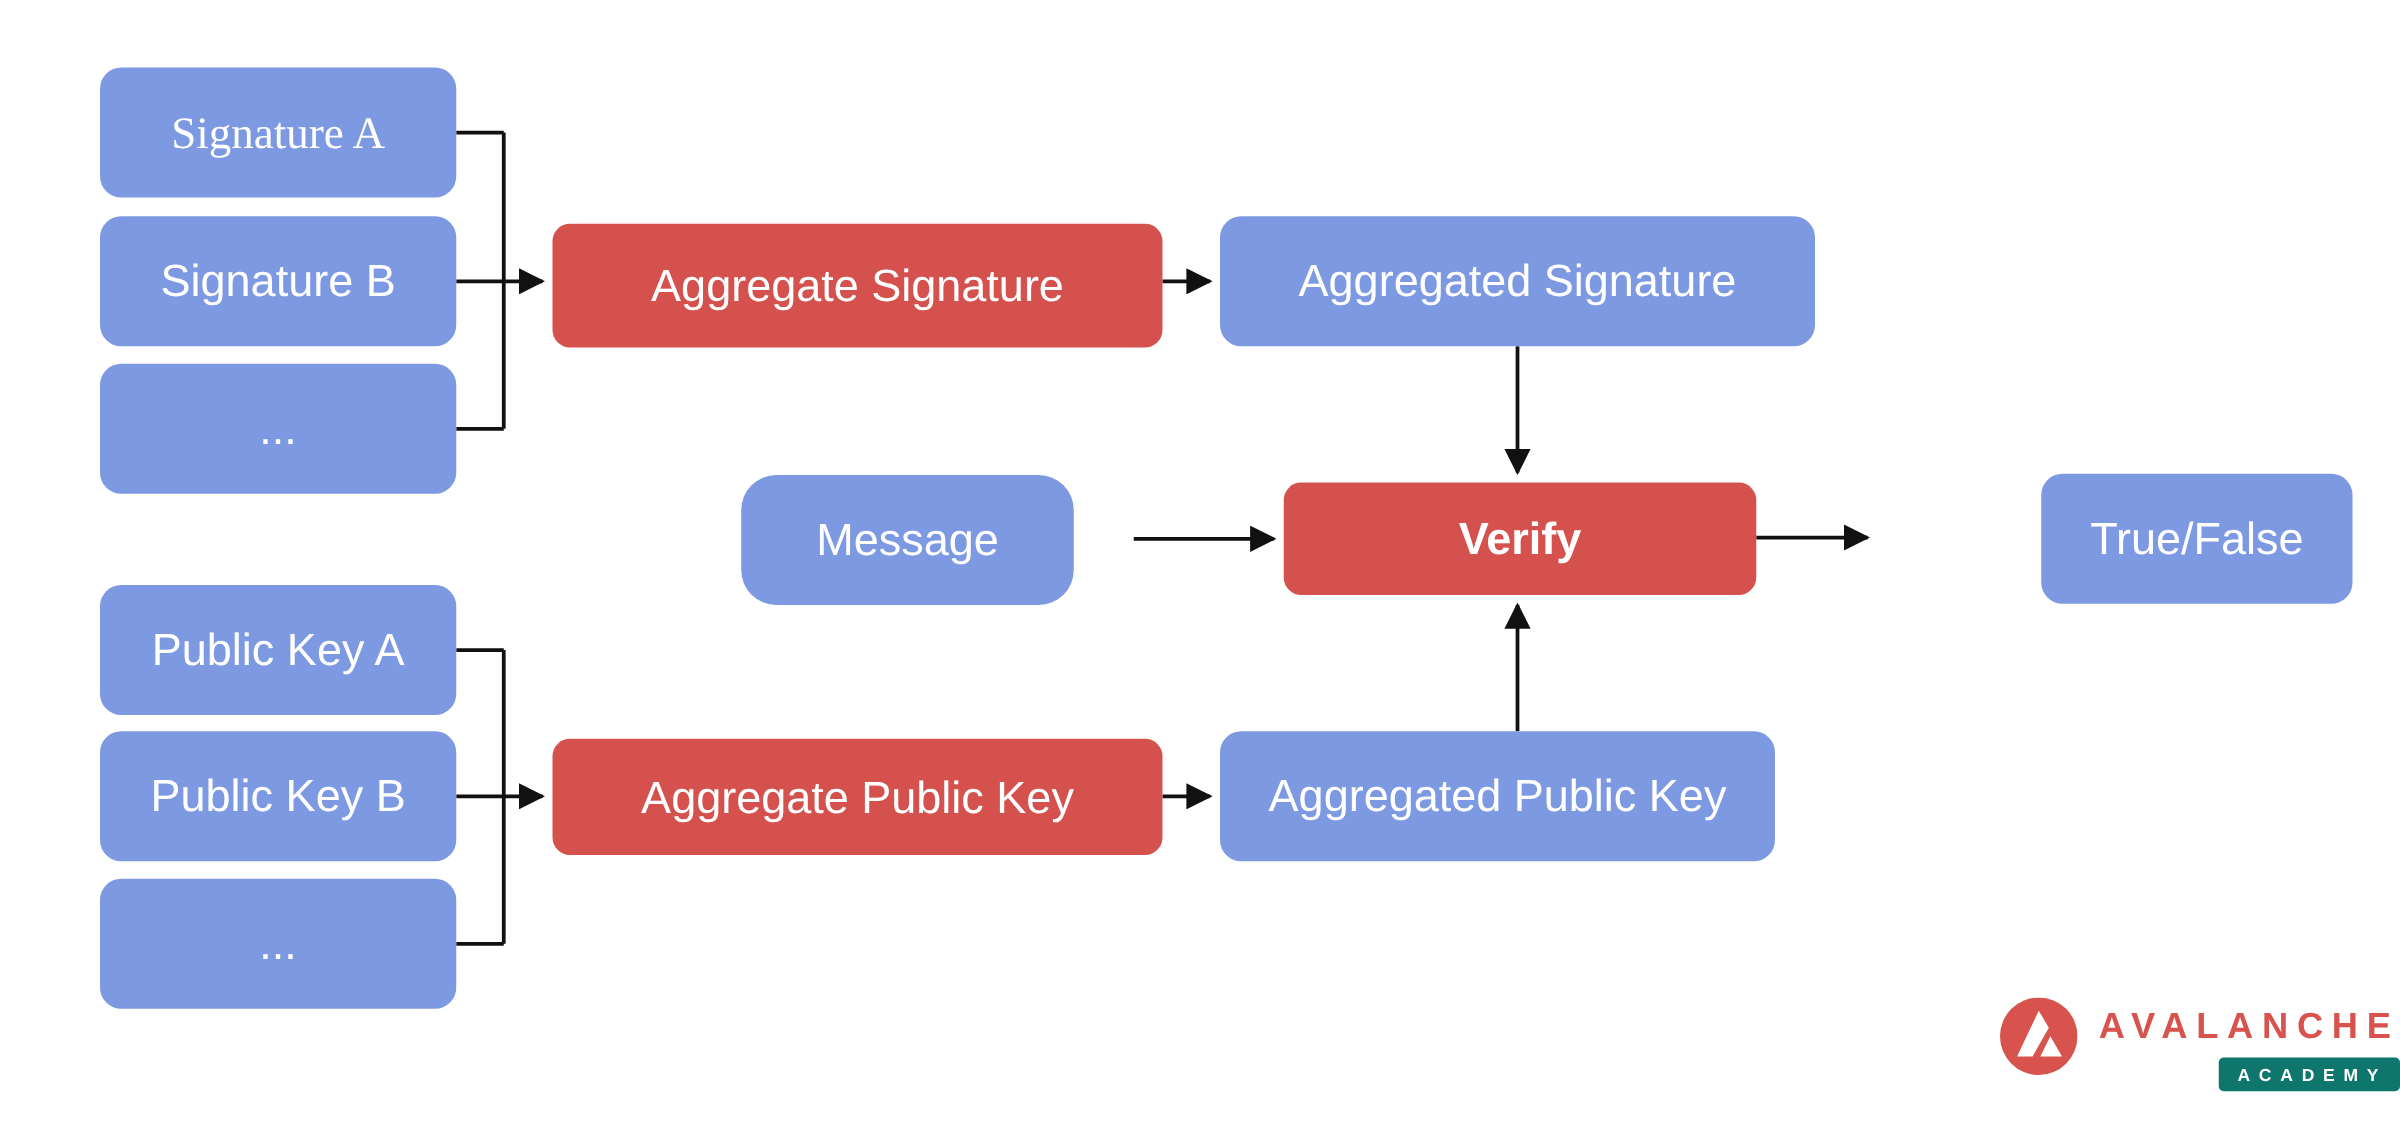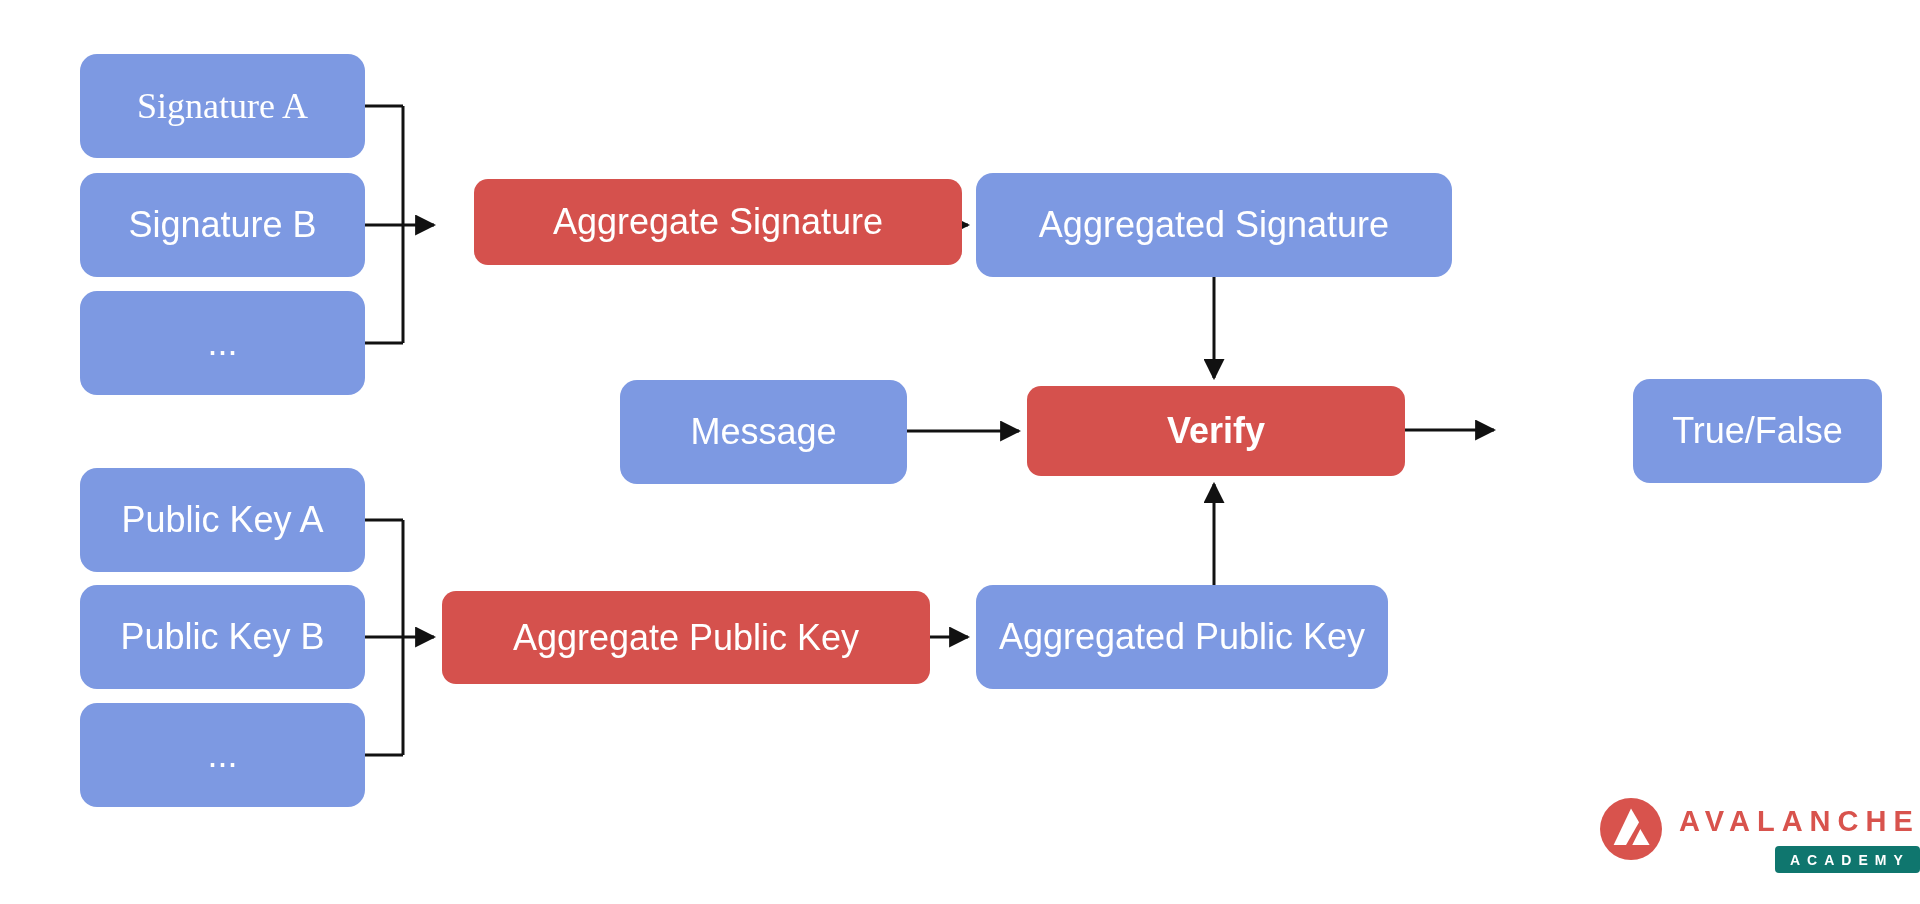--- a/index.html
+++ b/index.html
@@ -34,29 +34,29 @@
 
   
   .n-sig-a  { left: 80px;  top: 54px;  width: 285px; height: 104px; font-family: Liberation Serif, serif; }
   .n-sig-b  { left: 80px;  top: 173px; width: 285px; height: 104px; }
   .n-dots-t { left: 80px;  top: 291px; width: 285px; height: 104px; }
   .n-pk-a   { left: 80px;  top: 468px; width: 285px; height: 104px; }
   .n-pk-b   { left: 80px;  top: 585px; width: 285px; height: 104px; }
   .n-dots-b { left: 80px;  top: 703px; width: 285px; height: 104px; }
 
   
-  .n-agg-sig { left: 442px; top: 179px; width: 488px; height: 86px; margin-left: 32px; }
+  .n-agg-sig { left: 442px; top: 179px; width: 488px; height: 99px; }
   .n-agg-pk  { left: 442px; top: 591px; width: 488px; height: 93px; }
 
   
   .n-agged-sig { left: 976px; top: 173px; width: 476px; height: 104px; }
-  .n-agged-pk  { left: 976px; top: 585px; width: 412px; height: 104px; }
+  .n-agged-pk  { left: 976px; top: 585px; width: 444px; height: 104px; }
 
   
-  .n-message { left: 620px;  top: 380px; width: 287px; height: 104px; }
+  .n-message { left: 593px;  top: 380px; width: 266px; height: 104px; border-radius: 28px; }
   .n-verify  { left: 1027px; top: 386px; width: 378px; height: 90px; }
   .n-tf      { left: 1585px; top: 379px; width: 249px; height: 104px; margin-left: 48px; }
 
   
   .logo {
     position: absolute;
     left: 1600px; top: 768px;
     display: flex;
     align-items: flex-start;
     margin-top: 30px;

